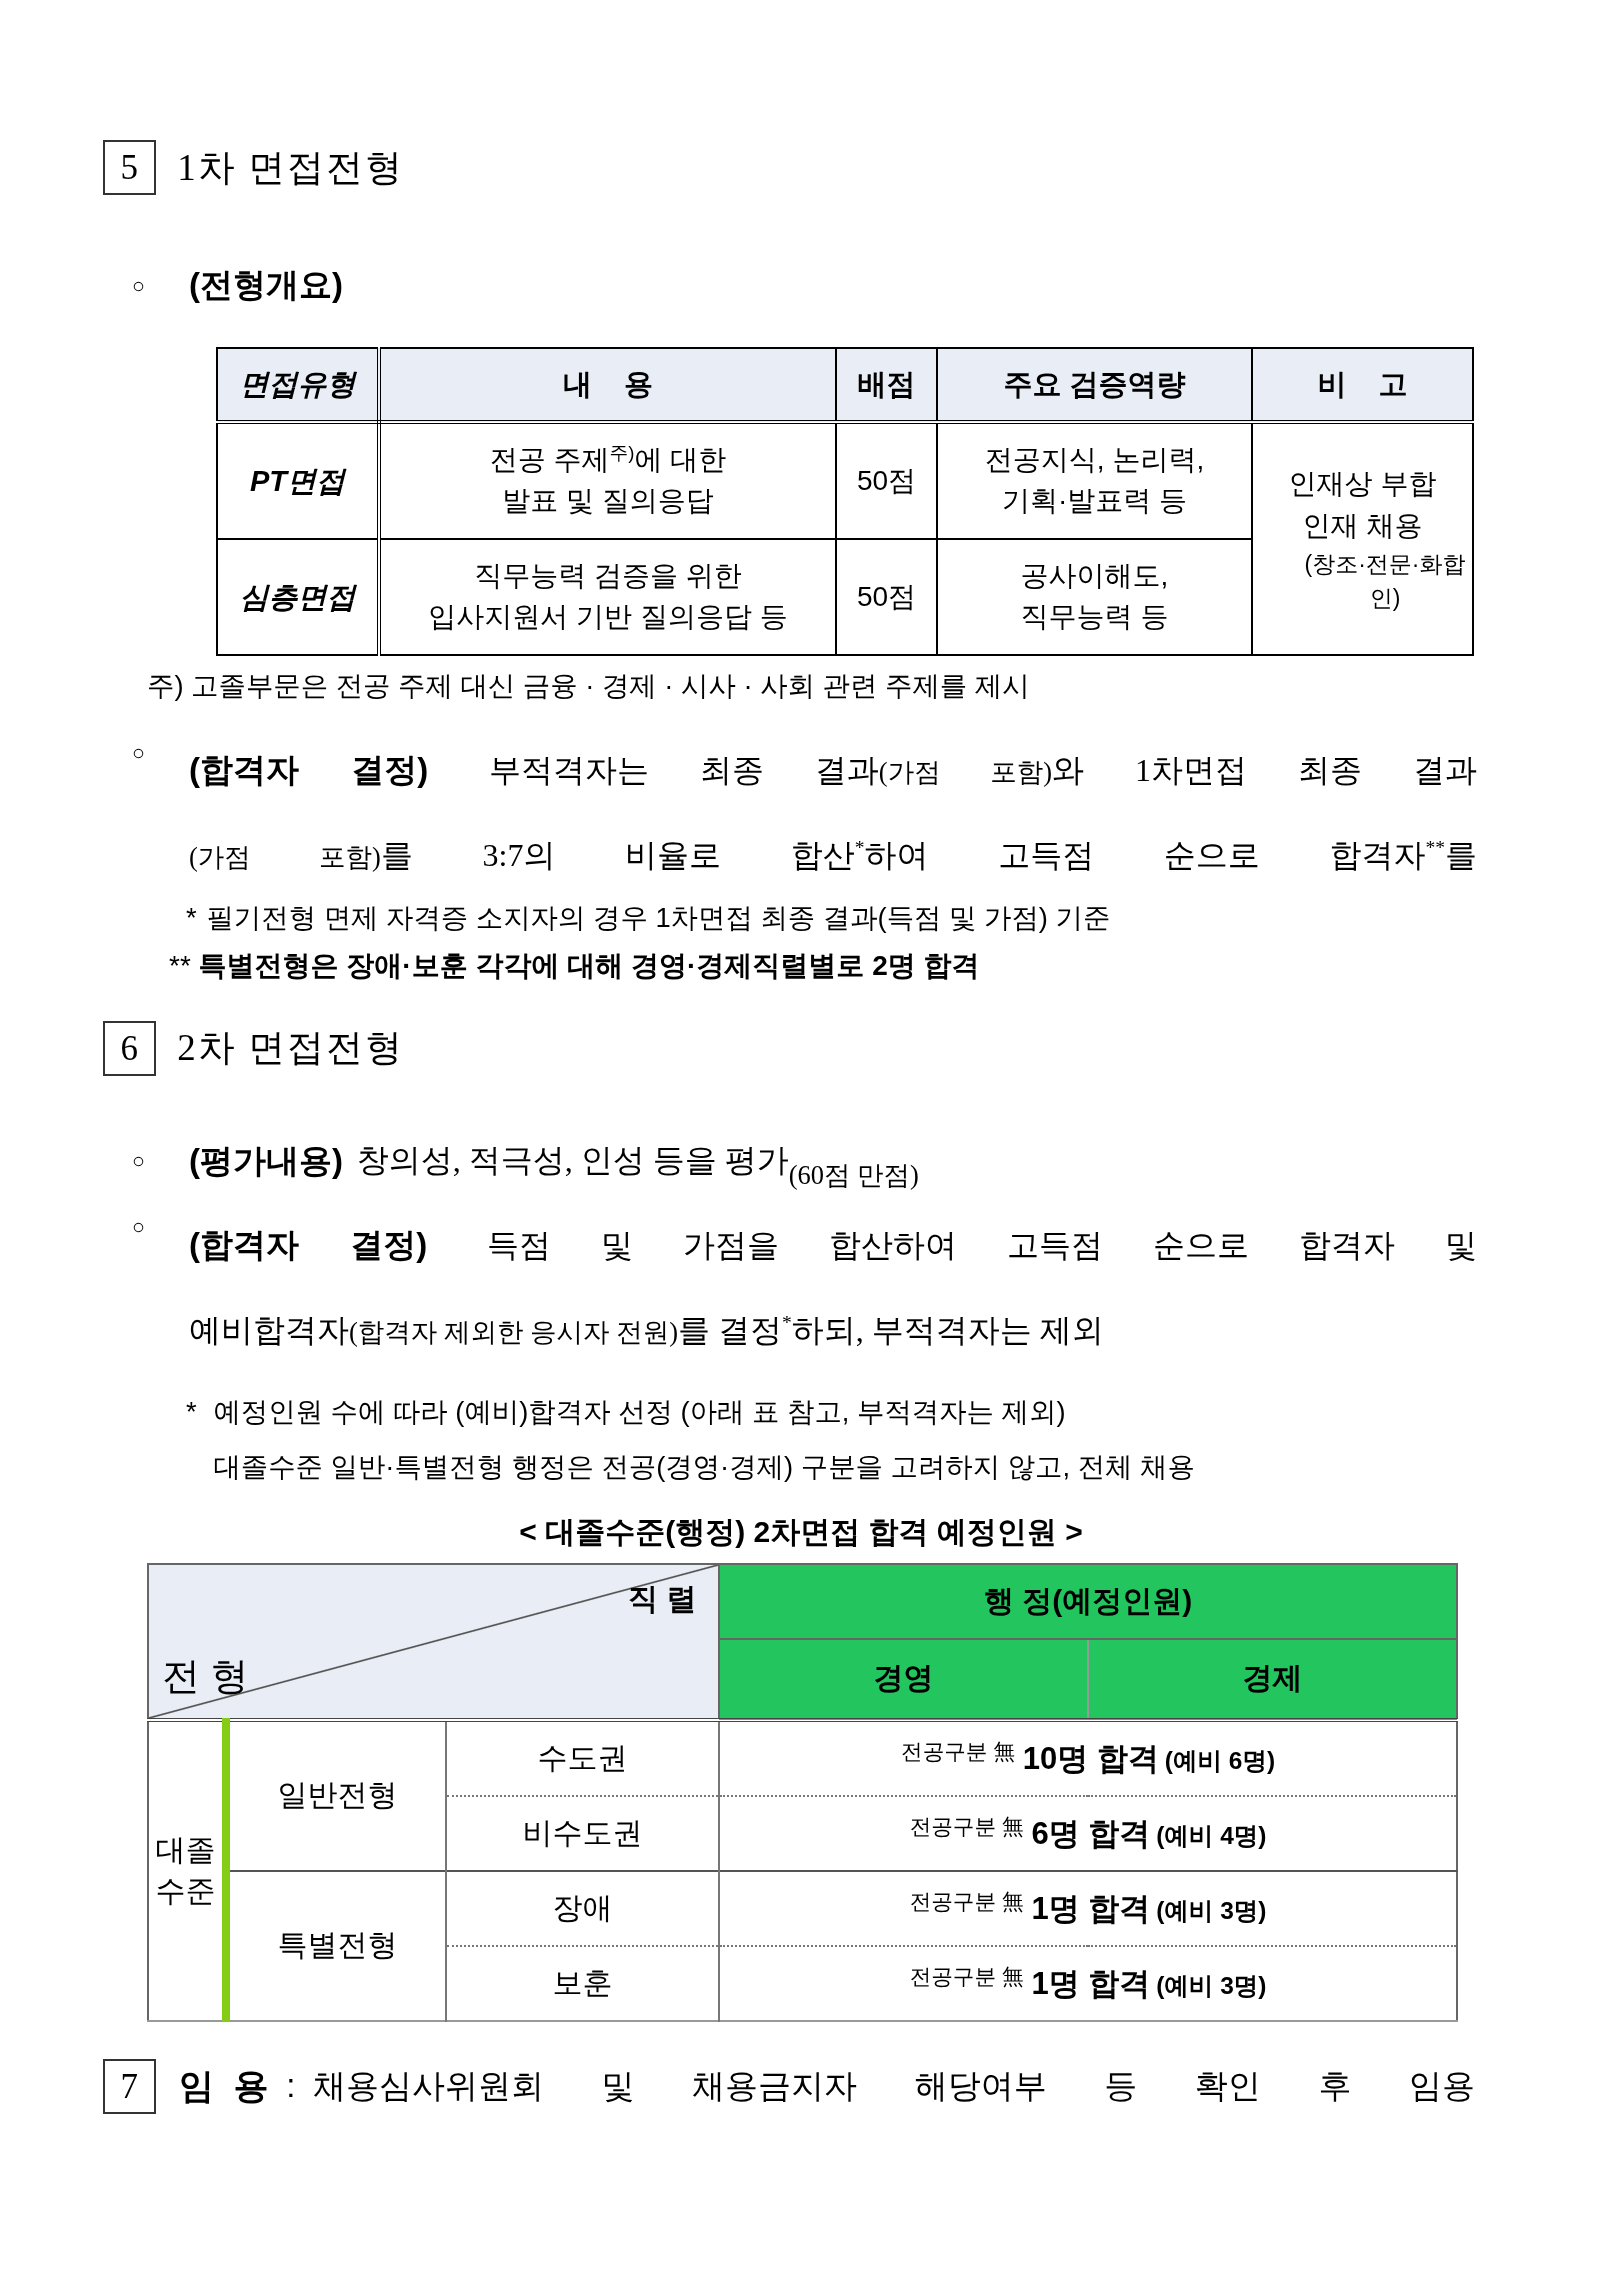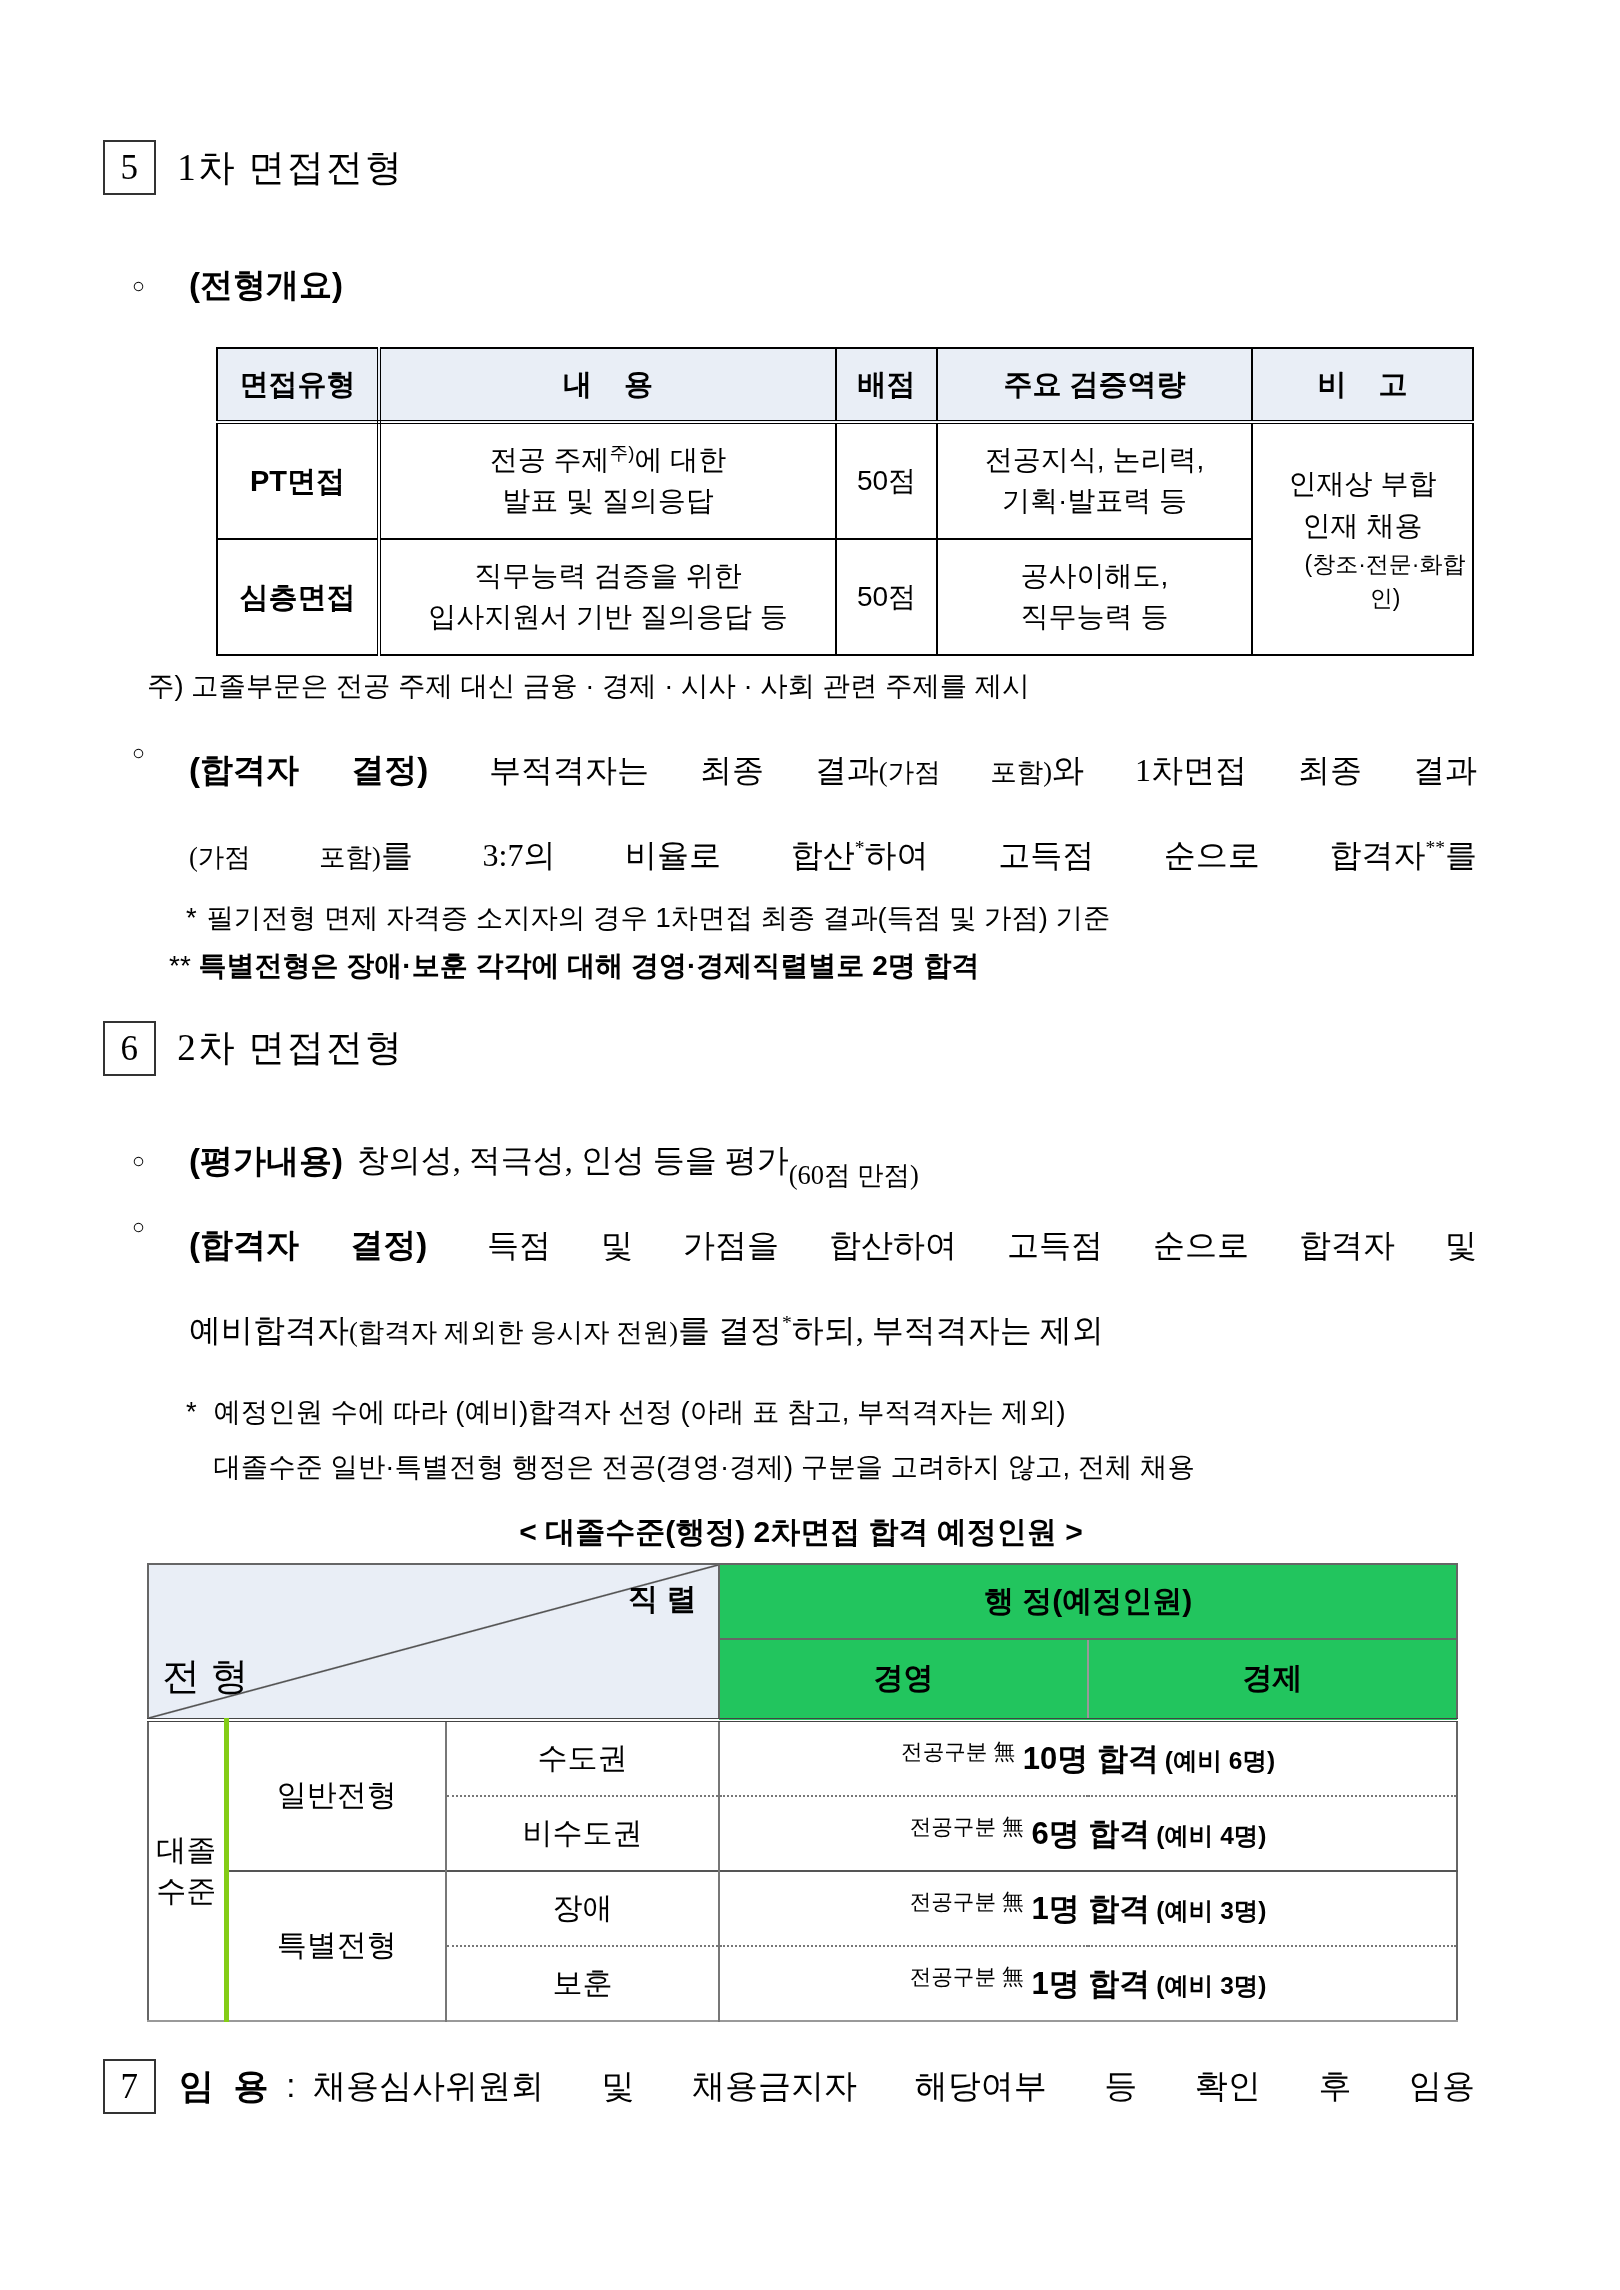--- a/index.html
+++ b/index.html
@@ -27,21 +27,21 @@
   .circle-bullet { font-size:21.6px; width:57px; flex:0 0 57px; }
   .bold-label { font-weight:bold; font-size:33px; }
   .eval-text { font-size:32px; margin-left:13.7px; }
   .small-paren { font-size:26.5px;margin-top:28px; }
 
   
   .t1 { border-collapse:collapse; table-layout:fixed; width:1255px; margin:37px 0 0 216px; }
   .t1 th, .t1 td { border:2px solid #000; text-align:center; vertical-align:middle; padding:0; }
   .t1 thead th { background:#e9eef6; font-size:29px; font-weight:bold; height:71px; }
   .t1 thead th { border-bottom:4.9px double #000; }
-  .t1 .dbl-right { border-right:4.9px double #000; }
+  .t1 .dbl-right { border-right:4.9px double #000;font-style:italic; }
   .t1 tbody td { font-size:28px; height:114px; line-height:1.45; }
   .t1 .cell-type { font-weight:bold; font-size:29px; }
   .t1 tr.dotted-top td { border-top:2px dotted #555; }
   .t1 .cell-note { line-height:1.5; }
   .t1 .note-small { font-size:23px;padding-left:45px; }
   .t1 sup { font-size:18.6px; vertical-align:super; }
 
   
   .tbl-footnote { margin:9.8px 0 0 147px; font-size:27.4px; height:39px; line-height:39px; }
   .para { display:flex; margin-left:132px; width:1345px; margin-top:27.4px; }
@@ -78,21 +78,21 @@
     position:relative; border-right:2px solid #666; border-bottom:4.9px double #444;
     background:
       linear-gradient(to bottom right,
         rgba(0,0,0,0) calc(50% - 1.4px), #555 calc(50% - 0.3px),
         #555 calc(50% + 0.3px), rgba(0,0,0,0) calc(50% + 1.4px)),
       #e9eef6;
   }
   .t2 .corner-top { position:absolute; top:13.7px; right:21.6px; font-size:30px; font-weight:bold; }
   .t2 .corner-bottom { position:absolute; bottom:15.7px; left:13px; font-size:38px; font-weight:normal; }
   .t2 tbody td { font-size:30px; height:73px; }
-  .t2 .cell-level { border-right:5px solid #84cc16; line-height:1.35; }
+  .t2 .cell-level { border-right:8px solid #84cc16; line-height:1.35; }
   .t2 .cell-group { border-right:2px solid #777; }
   .t2 .cell-region { border-right:2px solid #777; }
   .t2 tr.dotted-top td { border-top:2px dotted #777; }
   .t2 tr.solid-top td { border-top:2px solid #555; }
   .t2 .result-note { font-size:21.6px; vertical-align:9.8px; }
   .t2 .result-main { font-size:31px; font-weight:bold; margin-left:7.8px; }
   .t2 .result-reserve { font-size:24.5px; font-weight:bold; margin-left:5.9px; }
 
   
   .sec7 { margin:37px 0 0 103px; width:1372px; display:flex; align-items:center; }

